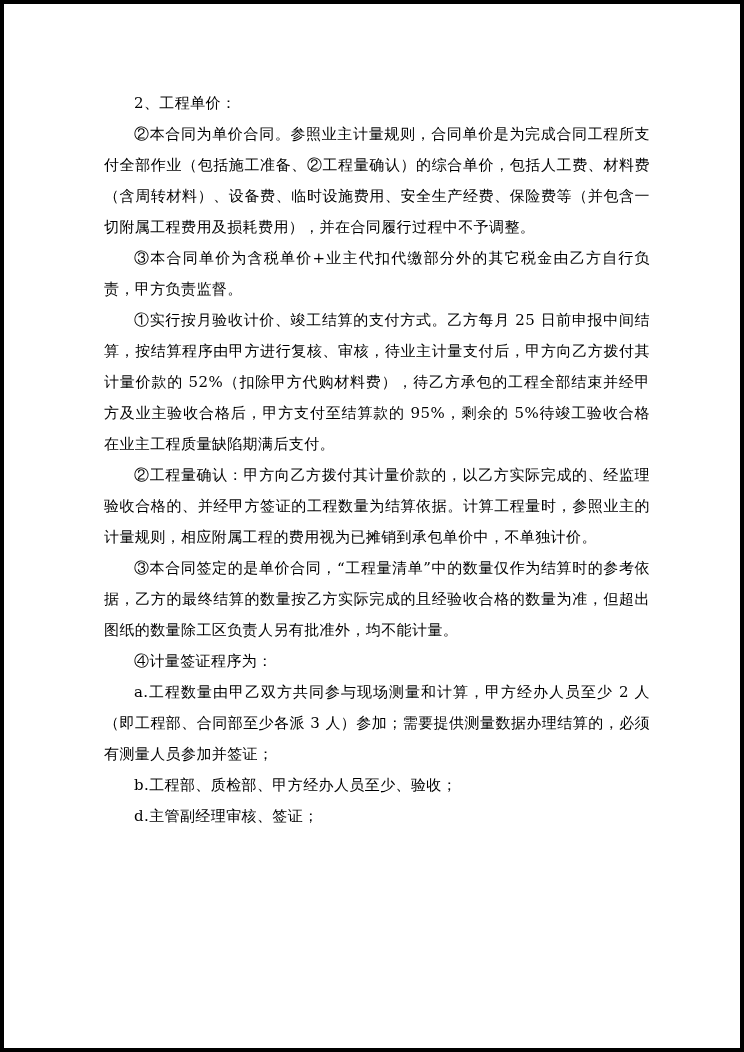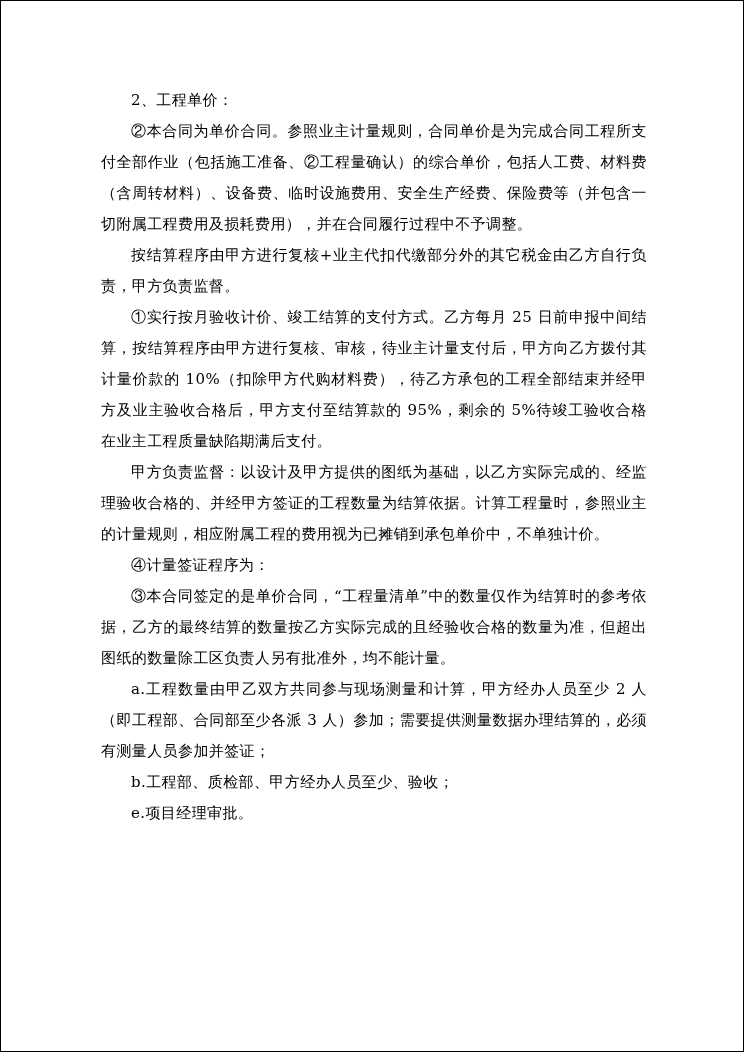--- a/index.html
+++ b/index.html
@@ -6,21 +6,21 @@
     margin: 0;
     padding: 0;
     background: #ffffff;
   }
   .page {
     position: relative;
     width: 744px;
     height: 1052px;
     background: #ffffff;
     box-sizing: border-box;
-    border: 1px solid #000000;
+    border: 4px solid #000000;
     overflow: hidden;
     font-family: "DejaVu Serif", "Liberation Serif", serif;
   }
   .doc-content {
     position: absolute;
     top: 84px;
     left: 100px;
     width: 546px;
   }
   .doc-content p {
@@ -36,22 +36,22 @@
     word-break: break-all;
   }
 </style>
 </head>
 <body>
 
 <div class="page">
   <div class="doc-content">
     <p>2、工程单价：</p>
     <p>②本合同为单价合同。参照业主计量规则，合同单价是为完成合同工程所支付全部作业（包括施工准备、②工程量确认）的综合单价，包括人工费、材料费（含周转材料）、设备费、临时设施费用、安全生产经费、保险费等（并包含一切附属工程费用及损耗费用），并在合同履行过程中不予调整。</p>
-    <p>按结算程序由甲方进行复核+业主代扣代缴部分外的其它税金由乙方自行负责，甲方负责监督。</p>
-    <p>①实行按月验收计价、竣工结算的支付方式。乙方每月 25 日前申报中间结算，按结算程序由甲方进行复核、审核，待业主计量支付后，甲方向乙方拨付其计量价款的 10%（扣除甲方代购材料费），待乙方承包的工程全部结束并经甲方及业主验收合格后，甲方支付至结算款的 95%，剩余的 5%待竣工验收合格在业主工程质量缺陷期满后支付。</p>
-    <p>甲方负责监督：以设计及甲方提供的图纸为基础，以乙方实际完成的、经监理验收合格的、并经甲方签证的工程数量为结算依据。计算工程量时，参照业主的计量规则，相应附属工程的费用视为已摊销到承包单价中，不单独计价。</p>
+    <p>③本合同单价为含税单价+业主代扣代缴部分外的其它税金由乙方自行负责，甲方负责监督。</p>
+    <p>①实行按月验收计价、竣工结算的支付方式。乙方每月 25 日前申报中间结算，按结算程序由甲方进行复核、审核，待业主计量支付后，甲方向乙方拨付其计量价款的 52%（扣除甲方代购材料费），待乙方承包的工程全部结束并经甲方及业主验收合格后，甲方支付至结算款的 95%，剩余的 5%待竣工验收合格在业主工程质量缺陷期满后支付。</p>
+    <p>②工程量确认：甲方向乙方拨付其计量价款的，以乙方实际完成的、经监理验收合格的、并经甲方签证的工程数量为结算依据。计算工程量时，参照业主的计量规则，相应附属工程的费用视为已摊销到承包单价中，不单独计价。</p>
+    <p>③本合同签定的是单价合同，“工程量清单”中的数量仅作为结算时的参考依据，乙方的最终结算的数量按乙方实际完成的且经验收合格的数量为准，但超出图纸的数量除工区负责人另有批准外，均不能计量。</p>
     <p>④计量签证程序为：</p>
-    <p>③本合同签定的是单价合同，“工程量清单”中的数量仅作为结算时的参考依据，乙方的最终结算的数量按乙方实际完成的且经验收合格的数量为准，但超出图纸的数量除工区负责人另有批准外，均不能计量。</p>
     <p>a.工程数量由甲乙双方共同参与现场测量和计算，甲方经办人员至少 2 人（即工程部、合同部至少各派 3 人）参加；需要提供测量数据办理结算的，必须有测量人员参加并签证；</p>
     <p>b.工程部、质检部、甲方经办人员至少、验收；</p>
-    <p>e.项目经理审批。</p>
+    <p>d.主管副经理审核、签证；</p>
   </div>
 </div>
 
 </body></html>

